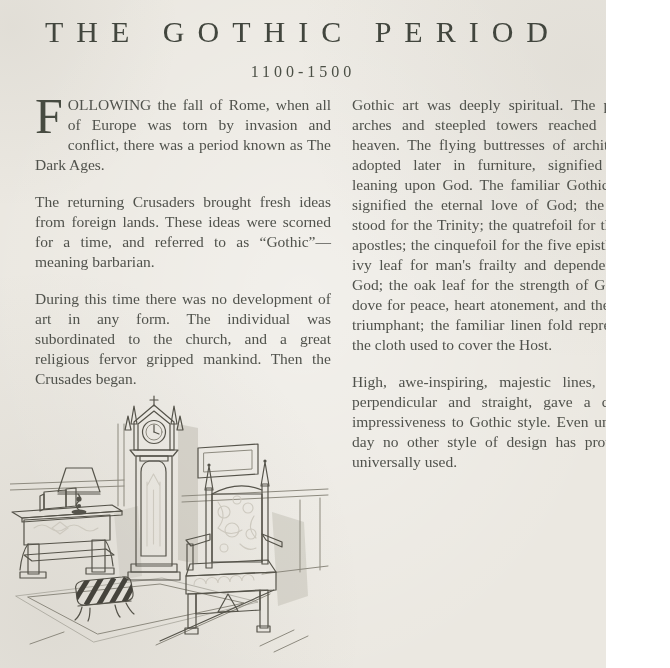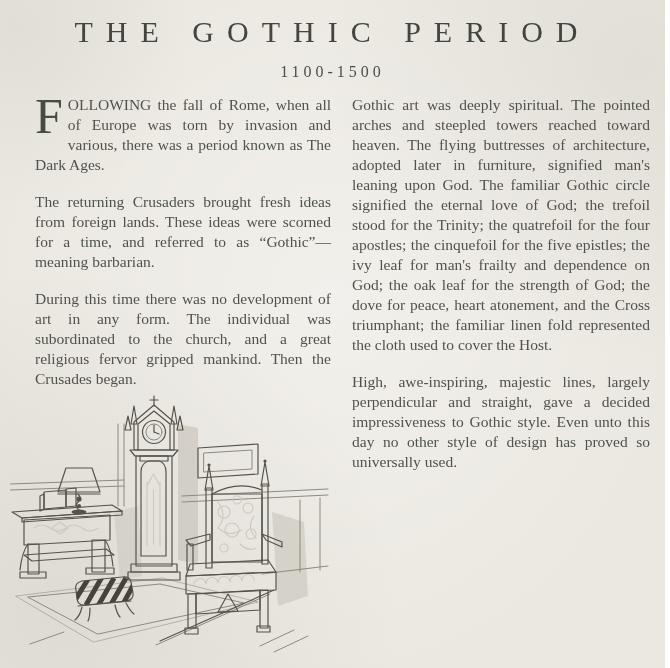--- a/index.html
+++ b/index.html
@@ -1,18 +1,18 @@
 <!DOCTYPE html>
 <html><head>
 <meta charset="utf-8">
 <style>
   html,body{margin:0;padding:0;}
   .page{
     position:relative;
-    width:665px;height:668px;
+    width:606px;height:668px;
     background:#ebe8e1;
     background-image:
       radial-gradient(ellipse at 8% 92%, rgba(110,105,92,0.10), transparent 40%),
       radial-gradient(ellipse at 96% 10%, rgba(110,105,92,0.07), transparent 35%),
       radial-gradient(ellipse at 2% 4%, rgba(110,105,92,0.08), transparent 20%),
       radial-gradient(ellipse at 50% 45%, rgba(255,255,255,0.35), transparent 75%);
     overflow:hidden;
     font-family:"Liberation Serif","DejaVu Serif",serif;
   }
   .title{
@@ -54,21 +54,21 @@
 </style>
 </head>
 <body>
 
 <div class="page">
 
   <div class="title">THE GOTHIC PERIOD</div>
   <div class="subtitle">1100-1500</div>
 
   <div class="col col-left">
-    <p><span class="dropcap">F</span><span>OLLOWING the fall of Rome, when all of Europe was torn by invasion and various, there was a period known as The Dark Ages.</span></p>
+    <p><span class="dropcap">F</span><span>OLLOWING the fall of Rome, when all of Europe was torn by invasion and conflict, there was a period known as The Dark Ages.</span></p>
     <p>The returning Crusaders brought fresh ideas from foreign lands.  These ideas were scorned for a time, and referred to as “Gothic”—meaning barbarian.</p>
     <p>During this time there was no development of art in any form.  The individual was subordinated to the church, and a great religious fervor gripped mankind.  Then the Crusades began.</p>
   </div>
 
   <div class="col col-right">
     <p>Gothic art was deeply spiritual.  The pointed arches and steepled towers reached toward heaven.  The flying buttresses of architecture, adopted later in furniture, signified man's leaning upon God.  The familiar Gothic circle signified the eternal love of God; the trefoil stood for the Trinity; the quatrefoil for the four apostles; the cinquefoil for the five epistles; the ivy leaf for man's frailty and dependence on God; the oak leaf for the strength of God; the dove for peace, heart atonement, and the Cross triumphant; the familiar linen fold represented the cloth used to cover the Host.</p>
     <p>High, awe-inspiring, majestic lines, largely perpendicular and straight, gave a decided impressiveness to Gothic style.  Even unto this day no other style of design has proved so universally used.</p>
   </div>
 
   <svg class="illustration" viewBox="0 0 320 272" role="img">

